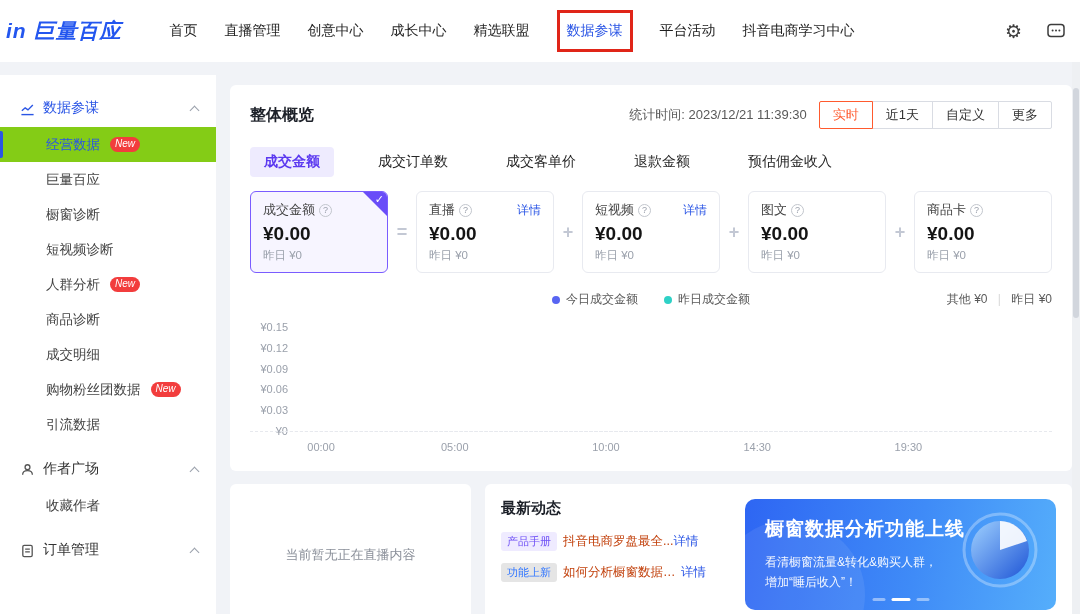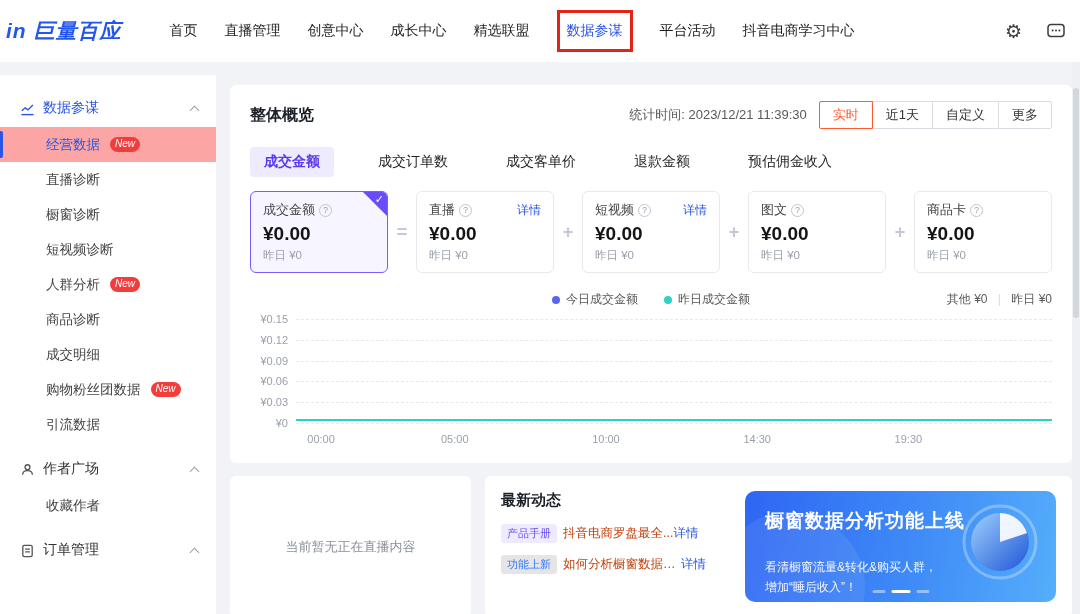--- a/index.html
+++ b/index.html
@@ -24,21 +24,21 @@
   .sidebar { position:absolute; left:0; top:75px; width:216px; height:539px;
     background:#fff; padding-top:14px; overflow:hidden; }
   .side-section { height:38px; display:flex; align-items:center; padding:0 18px 0 20px;
     cursor:pointer; font-size:14px; color:#333; }
   .side-section.blue { color:#2a55e5; }
   .side-section .lbl { margin-left:8px; }
   .chev { width:7px; height:7px; border-right:1.5px solid #9aa0ab; border-bottom:1.5px solid #9aa0ab;
     transform:rotate(-135deg); margin-left:auto; margin-top:4px; }
   .side-item { height:35px; display:flex; align-items:center; padding-left:46px;
     font-size:13.5px; color:#434343; cursor:pointer; position:relative; }
-  .side-item.active { color:#2a55e5; background:#fca5a5; }
+  .side-item.active { color:#2a55e5; background:#84cc16; }
   .side-item.active::before { content:""; position:absolute; left:0; top:4px; bottom:4px;
     width:3px; background:#2a55e5; border-radius:0 2px 2px 0; }
   .new-badge { margin-left:10px; background:#f23d3d; color:#fff; font-size:10px;
     line-height:1; padding:2px 5px 3px; border-radius:8px; font-style:italic; }
   .side-gap { height:8px; }
   
   .main { position:absolute; left:230px; top:85px; width:842px; }
   .panel { background:#fff; border-radius:6px; padding:16px 20px 12px; }
   .panel-head { display:flex; align-items:center; }
   .panel-title { font-size:16px; font-weight:700; color:#1d2129; }
@@ -71,21 +71,21 @@
   .op { width:28px; display:flex; align-items:center; justify-content:center;
     color:#c3c8d4; font-size:18px; font-weight:700; }
   
   .legend-row { position:relative; margin-top:18px; height:20px; }
   .legend { position:absolute; left:50%; transform:translateX(-50%); display:flex; gap:26px; }
   .leg-item { display:flex; align-items:center; gap:6px; font-size:12px; color:#595959; cursor:pointer; }
   .dot { width:8px; height:8px; border-radius:50%; }
   .right-note { position:absolute; right:0; top:0; font-size:12px; color:#595959; }
   .right-note .sep { color:#d8d8d8; margin:0 7px; }
   
-  .chart { display:flex; margin-top:8px; }
+  .chart { display:flex; margin-top:16px;flex-direction:column; }
   .y-gutter { width:46px; position:relative; height:104px; }
   .y-tick { position:absolute; right:8px; transform:translateY(-50%); font-size:11px; color:#9aa0ab; }
   .plot { flex:1; position:relative; height:104px; }
   .grid-line { position:absolute; left:0; right:0; border-top:1px dashed #e7e9ee; }
   .plot svg { position:absolute; left:0; top:0; width:100%; height:100%; }
   .x-axis { display:flex; margin-left:46px; position:relative; height:22px; margin-top:6px; }
   .x-tick { position:absolute; top:4px; font-size:11px; color:#9aa0ab; transform:translateX(-50%); }
   
   .bottom-row { display:flex; gap:14px; margin-top:13px; height:141px; }
   .live-card { width:241px; background:#fff; border-radius:6px; display:flex;
@@ -98,21 +98,21 @@
   .tag.purple { color:#6e4ff6; background:#efebff; }
   .tag.blue { color:#3377ff; background:#e5e5e5; }
   .news-text { font-size:12.5px; color:#c2410c; overflow:hidden; text-overflow:ellipsis; max-width:118px; }
   .news-link { font-size:12.5px; color:#2a55e5; cursor:pointer; flex:none; }
   .banner { flex:1; border-radius:10px; position:relative; overflow:hidden; cursor:pointer;
     background:linear-gradient(100deg,#2e66f3 0%,#3f8bf7 55%,#55aefb 100%);
     color:#fff; padding:17px 20px; }
   .banner::before { content:""; position:absolute; left:-30px; bottom:-60px; width:150px; height:150px;
     border-radius:50%; background:rgba(255,255,255,.08); }
   .banner-title { font-size:19px; font-weight:700; letter-spacing:1px; position:relative; }
-  .banner-line { font-size:12px; margin-top:25px; opacity:.95; position:relative; }
+  .banner-line { font-size:12px; margin-top:12px; opacity:.95; position:relative; }
   .banner-line + .banner-line { margin-top:3px; }
   .banner-art { position:absolute; right:14px; top:50%; transform:translateY(-54%); }
   .banner-dots { position:absolute; bottom:9px; left:50%; transform:translateX(-50%);
     display:flex; gap:6px; }
   .bdot { height:3px; width:13px; border-radius:2px; background:rgba(255,255,255,.45); cursor:pointer; }
   .bdot.on { width:19px; background:#fff; }
   
   .scrollbar { position:absolute; right:0; top:62px; width:8px; height:552px; background:#eef0f3; }
   .scroll-thumb { position:absolute; left:1px; top:26px; width:6px; height:230px;
     border-radius:3px; background:#d2d6dd; cursor:pointer; }
@@ -152,21 +152,21 @@
       <path d="M2 10.5l3.5-3.2 3 2.2 5.2-5.2" stroke="#2a55e5" stroke-width="1.5" fill="none"></path>
     </svg>
     <span class="lbl">数据参谋</span>
     <span class="chev"></span>
   </div>
   <div class="side-item active">
     <span>经营数据</span>
     <span class="new-badge">New</span>
   </div>
   <div class="side-item">
-    <span>直播诊断</span>
+    <span>巨量百应</span>
   </div>
   <div class="side-item">
     <span>橱窗诊断</span>
   </div>
   <div class="side-item">
     <span>短视频诊断</span>
   </div>
   <div class="side-item">
     <span>人群分析</span>
     <span class="new-badge">New</span>

